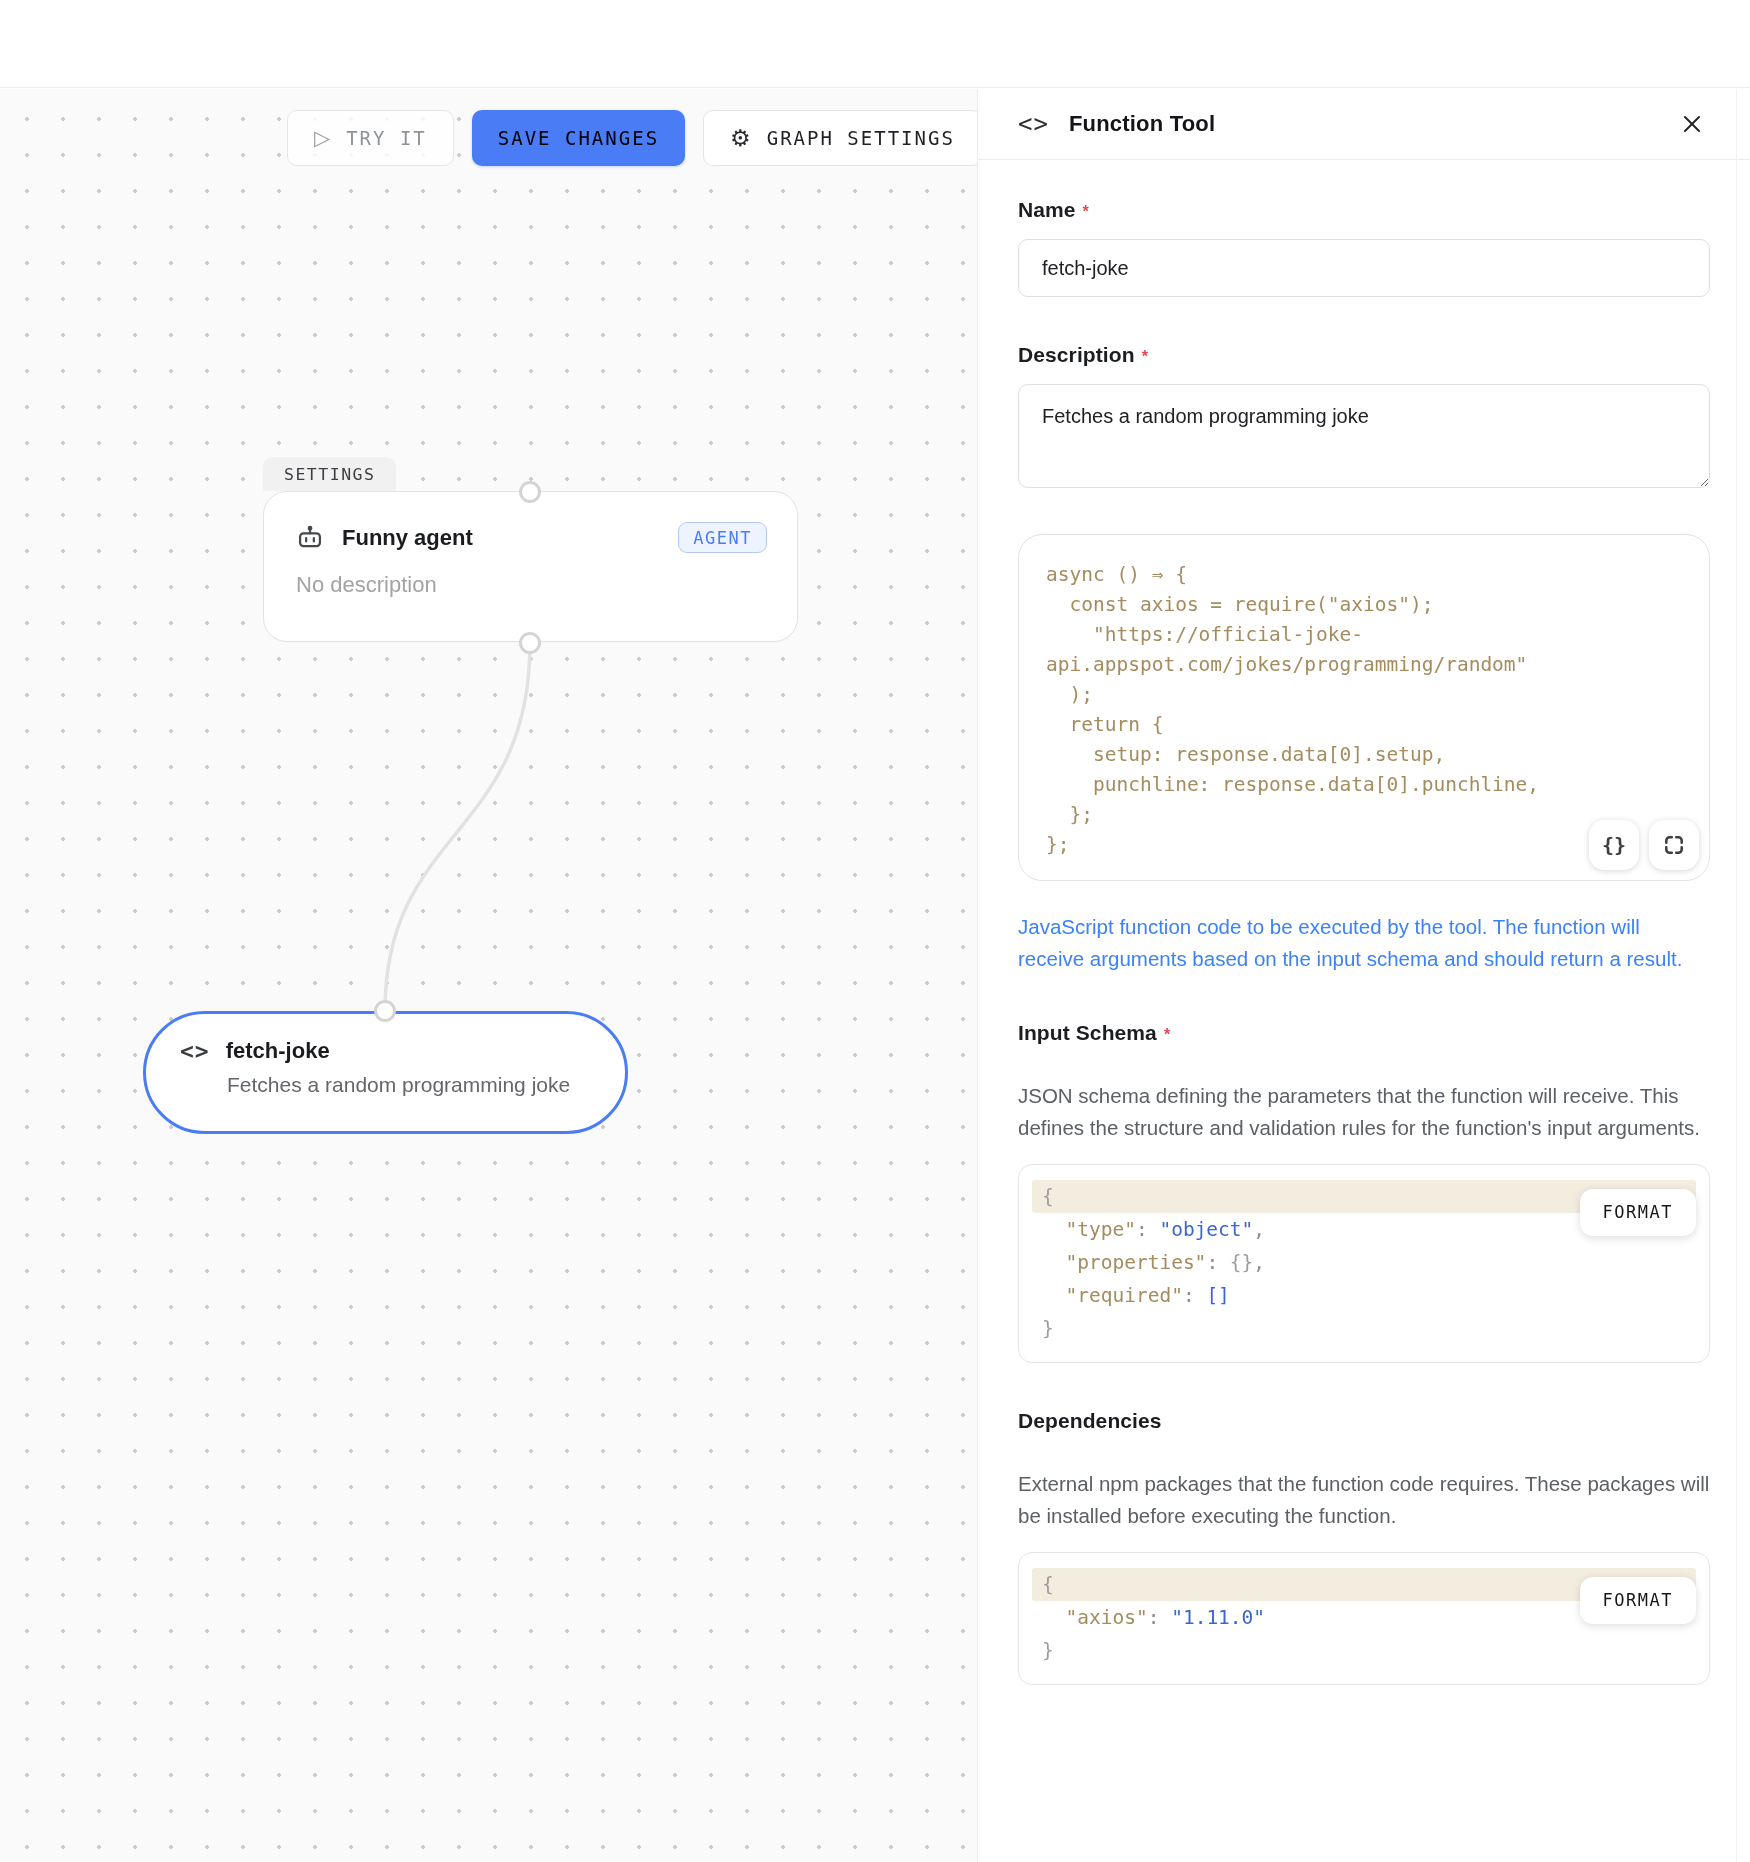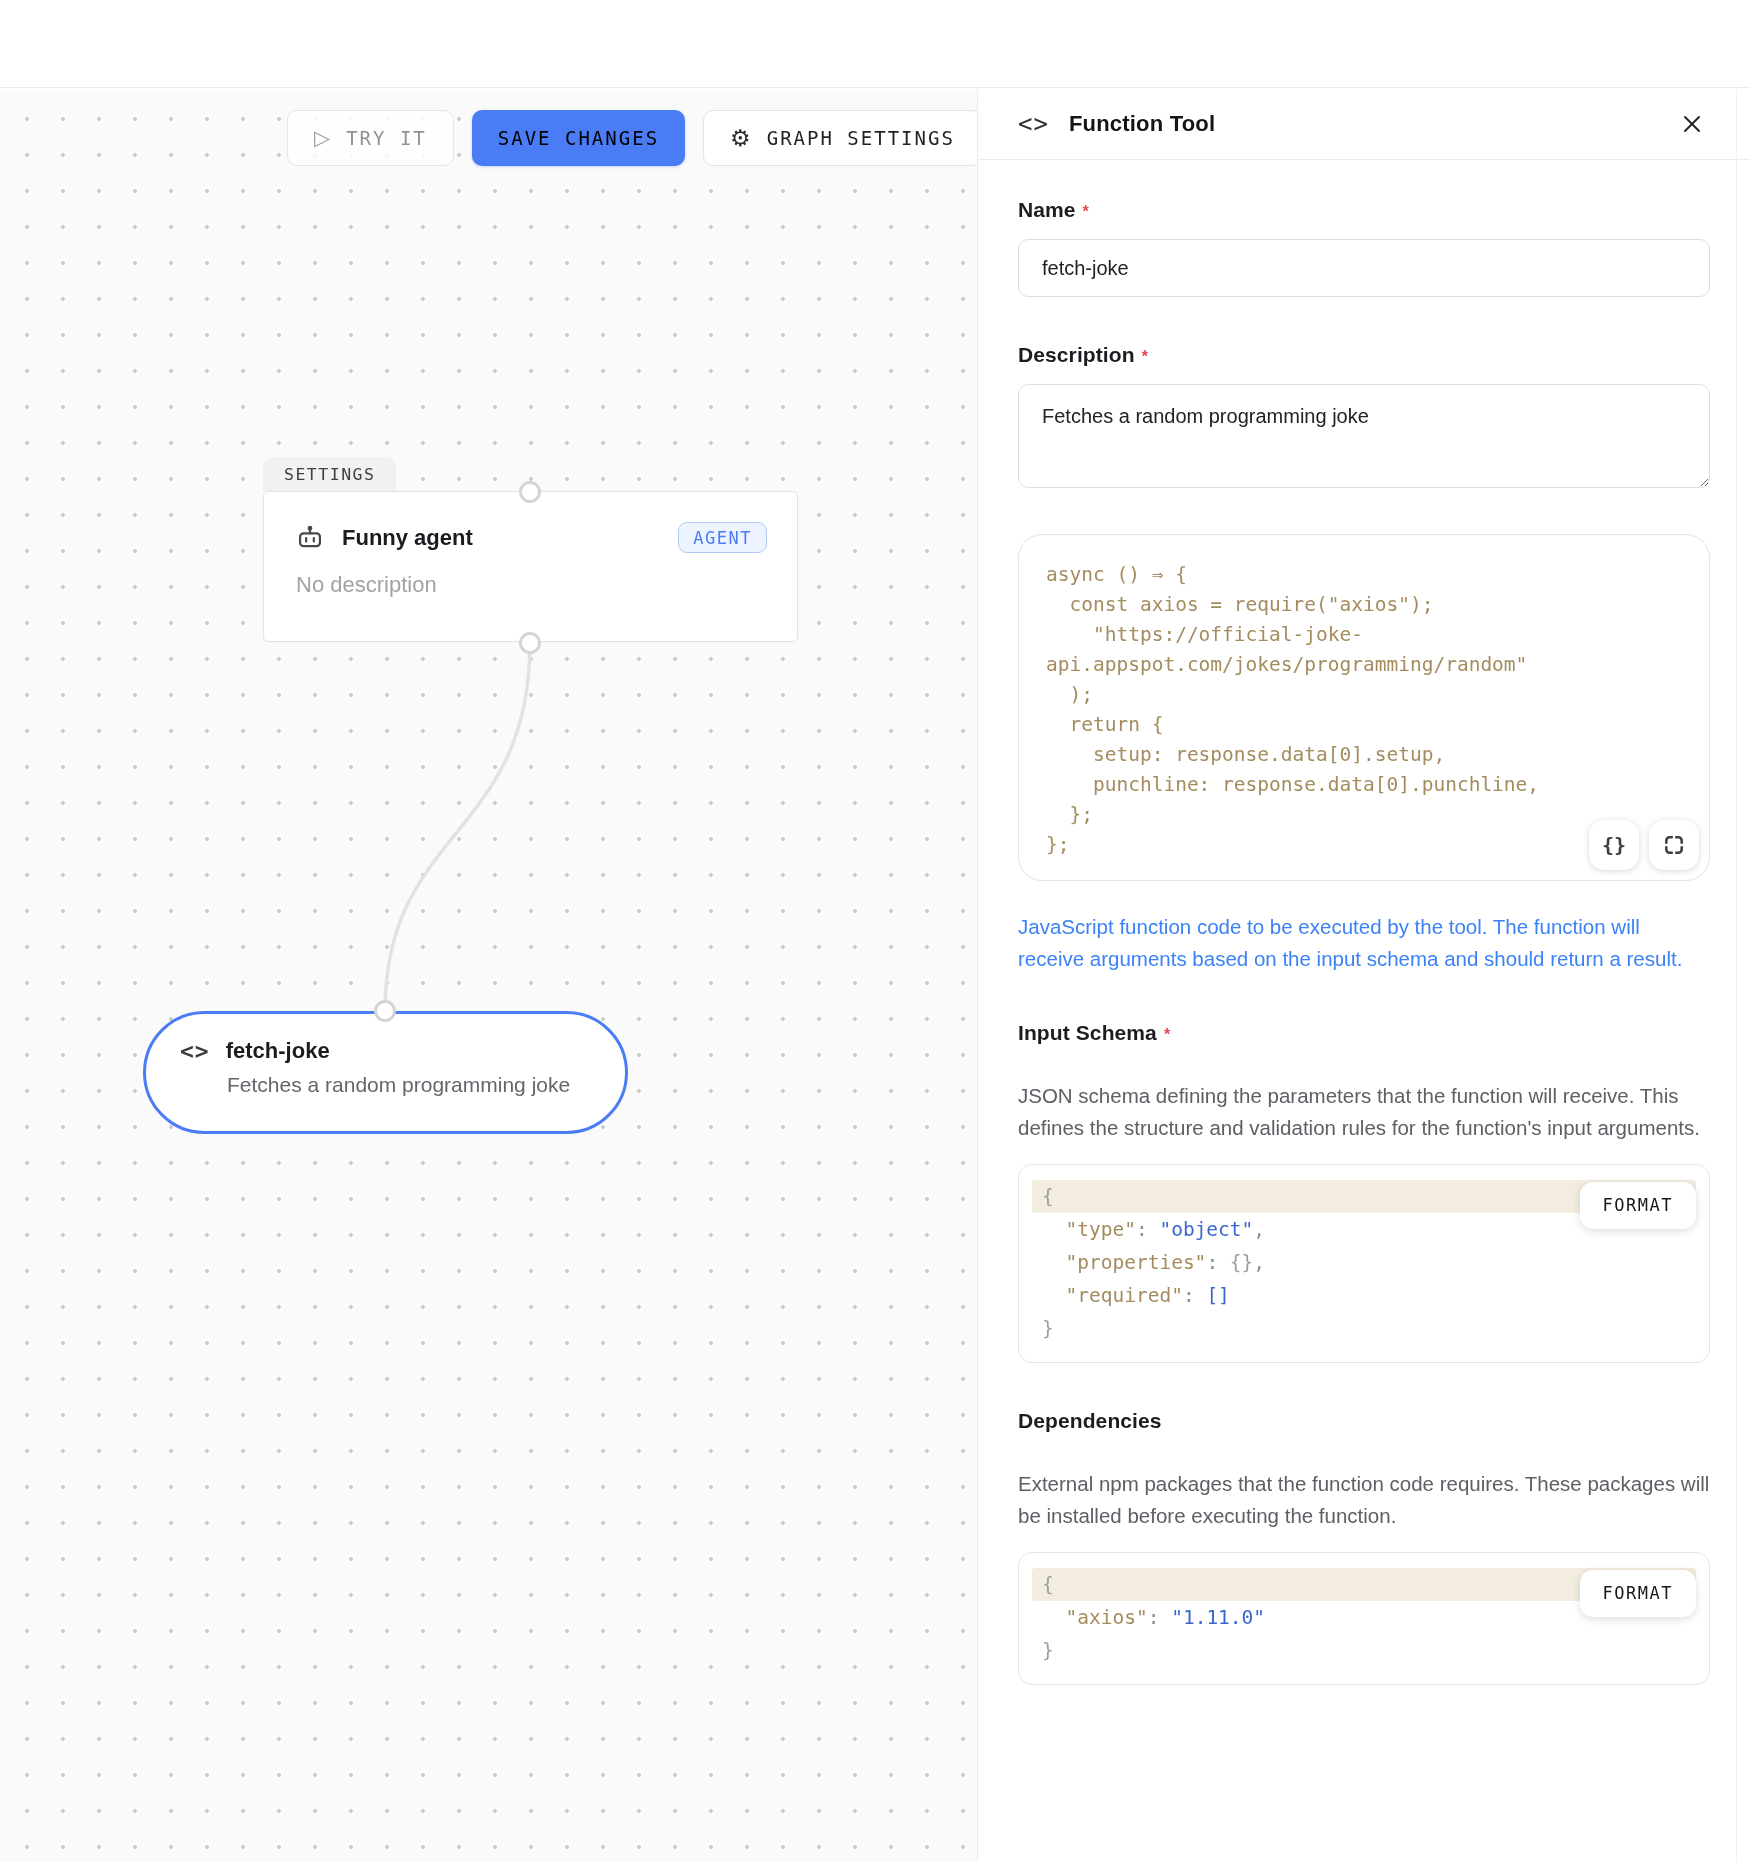--- a/index.html
+++ b/index.html
@@ -24,21 +24,21 @@
   .btn-tryit { background:rgba(255,255,255,.82); border:1px solid #e6e6e6; color:#8f9398; }
   .btn-tryit .bicon { font-size:21px; color:#9a9ea3; }
   .btn-save { background:#4a7cf6; color:#000000; border:none; box-shadow:0 1px 3px rgba(74,124,246,.3); }
   .btn-graph { background:#fff; border:1px solid #e4e4e4; color:#1f2124; }
   .btn-graph .bicon { font-size:23px; color:#2a2c2f; }
 
   
   .agent-group { position:absolute; left:263px; top:368px; z-index:2; }
   .node-tab { display:inline-block; background:#f1f1f1; color:#3d3f42; font-family:"DejaVu Sans Mono", monospace;
     font-size:16.5px; letter-spacing:1.5px; padding:8px 21px 7px; border-radius:10px 10px 0 0; }
-  .agent-card { width:535px; height:151px; background:#fff; border:1px solid #e3e3e3; border-radius:5px;
+  .agent-card { width:535px; height:151px; background:#fff; border:1px solid #e3e3e3; border-radius:24px;
     padding:30px 30px 0 32px; box-shadow:0 1px 2px rgba(0,0,0,.02); }
   .agent-title-row { display:flex; align-items:center; }
   .node-title { font-size:22px; font-weight:700; color:#1a1c1f; margin-left:18px; }
   .agent-badge { margin-left:auto; font-family:"DejaVu Sans Mono", monospace; font-size:17px; letter-spacing:1.5px;
     color:#4a7cf6; background:#eef4ff; border:1.5px solid #b3c9f5; border-radius:9px; padding:5px 14px 4px; }
   .agent-desc { margin-top:19px; font-size:22px; color:#a3a3a3; }
 
   
   .tool-node { position:absolute; left:143px; top:922px; width:485px; height:123px; background:#fff;
     border:3px solid #4a7cf6; border-radius:62px; z-index:2; padding:24px 30px 0 34px; }
@@ -80,21 +80,21 @@
   .tk-code { color:#a48c5e; }
   .tk-key  { color:#a48c5e; }
   .tk-str  { color:#3a66d1; }
   .tk-punc { color:#8e8e8e; }
   .tk-brace{ color:#9d9d9d; }
 
   .code-btns { position:absolute; right:10px; bottom:10px; display:flex; gap:10px; }
   .icon-btn { width:50px; height:50px; background:#fff; border-radius:15px; display:flex; align-items:center; justify-content:center;
     box-shadow:0 1px 6px rgba(0,0,0,.16); cursor:pointer; color:#3c3f42; font-family:"DejaVu Sans Mono", monospace; font-size:20px; font-weight:700; }
 
-  .format-btn { position:absolute; top:17px; right:13px; height:47px; padding:0 23px; display:flex; align-items:center;
+  .format-btn { position:absolute; top:24px; right:13px; height:47px; padding:0 23px; display:flex; align-items:center;
     background:#fff; border-radius:13px; box-shadow:0 2px 9px rgba(0,0,0,.14); font-family:"DejaVu Sans Mono", monospace;
     font-size:17px; letter-spacing:1.5px; color:#17181a; cursor:pointer; }
 
   .help-text { margin-top:30px; font-size:20.5px; line-height:1.56; color:#3b82f6; }
   .section-heading { margin-top:46px; }
   .section-desc { margin-top:35px; font-size:20.5px; line-height:1.56; color:#5c6065; }
 </style>
 </head>
 <body>
 

